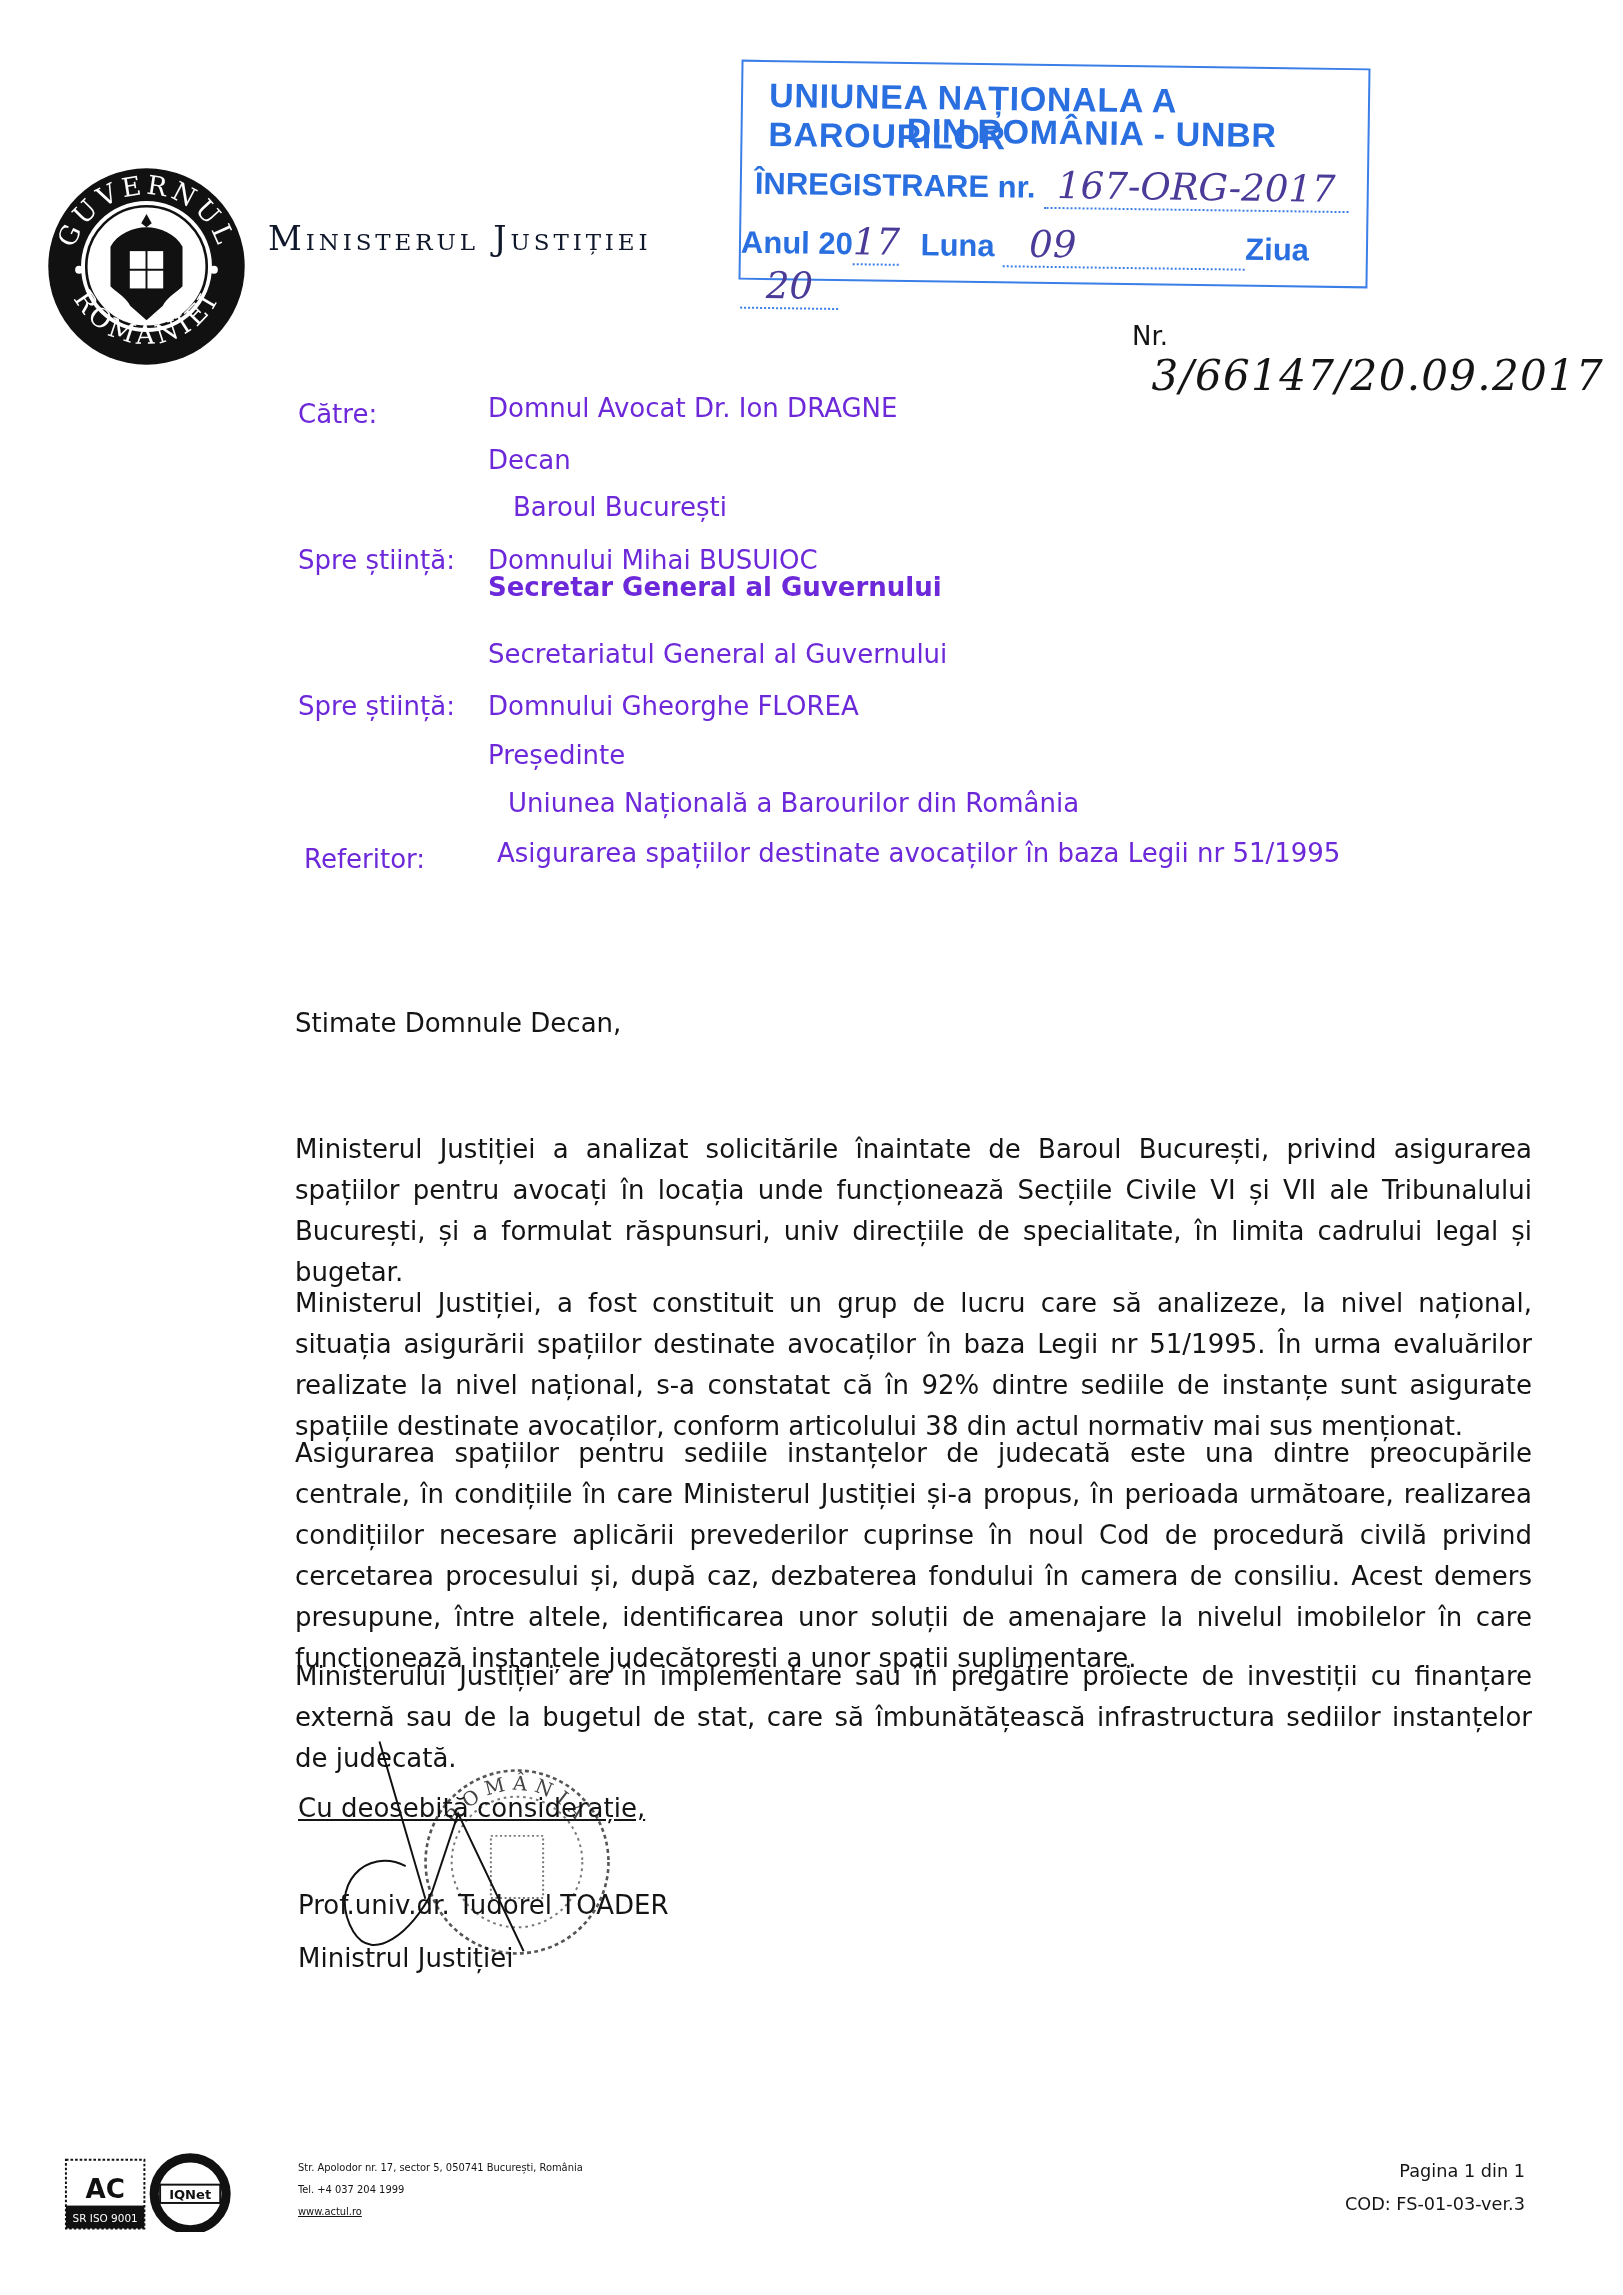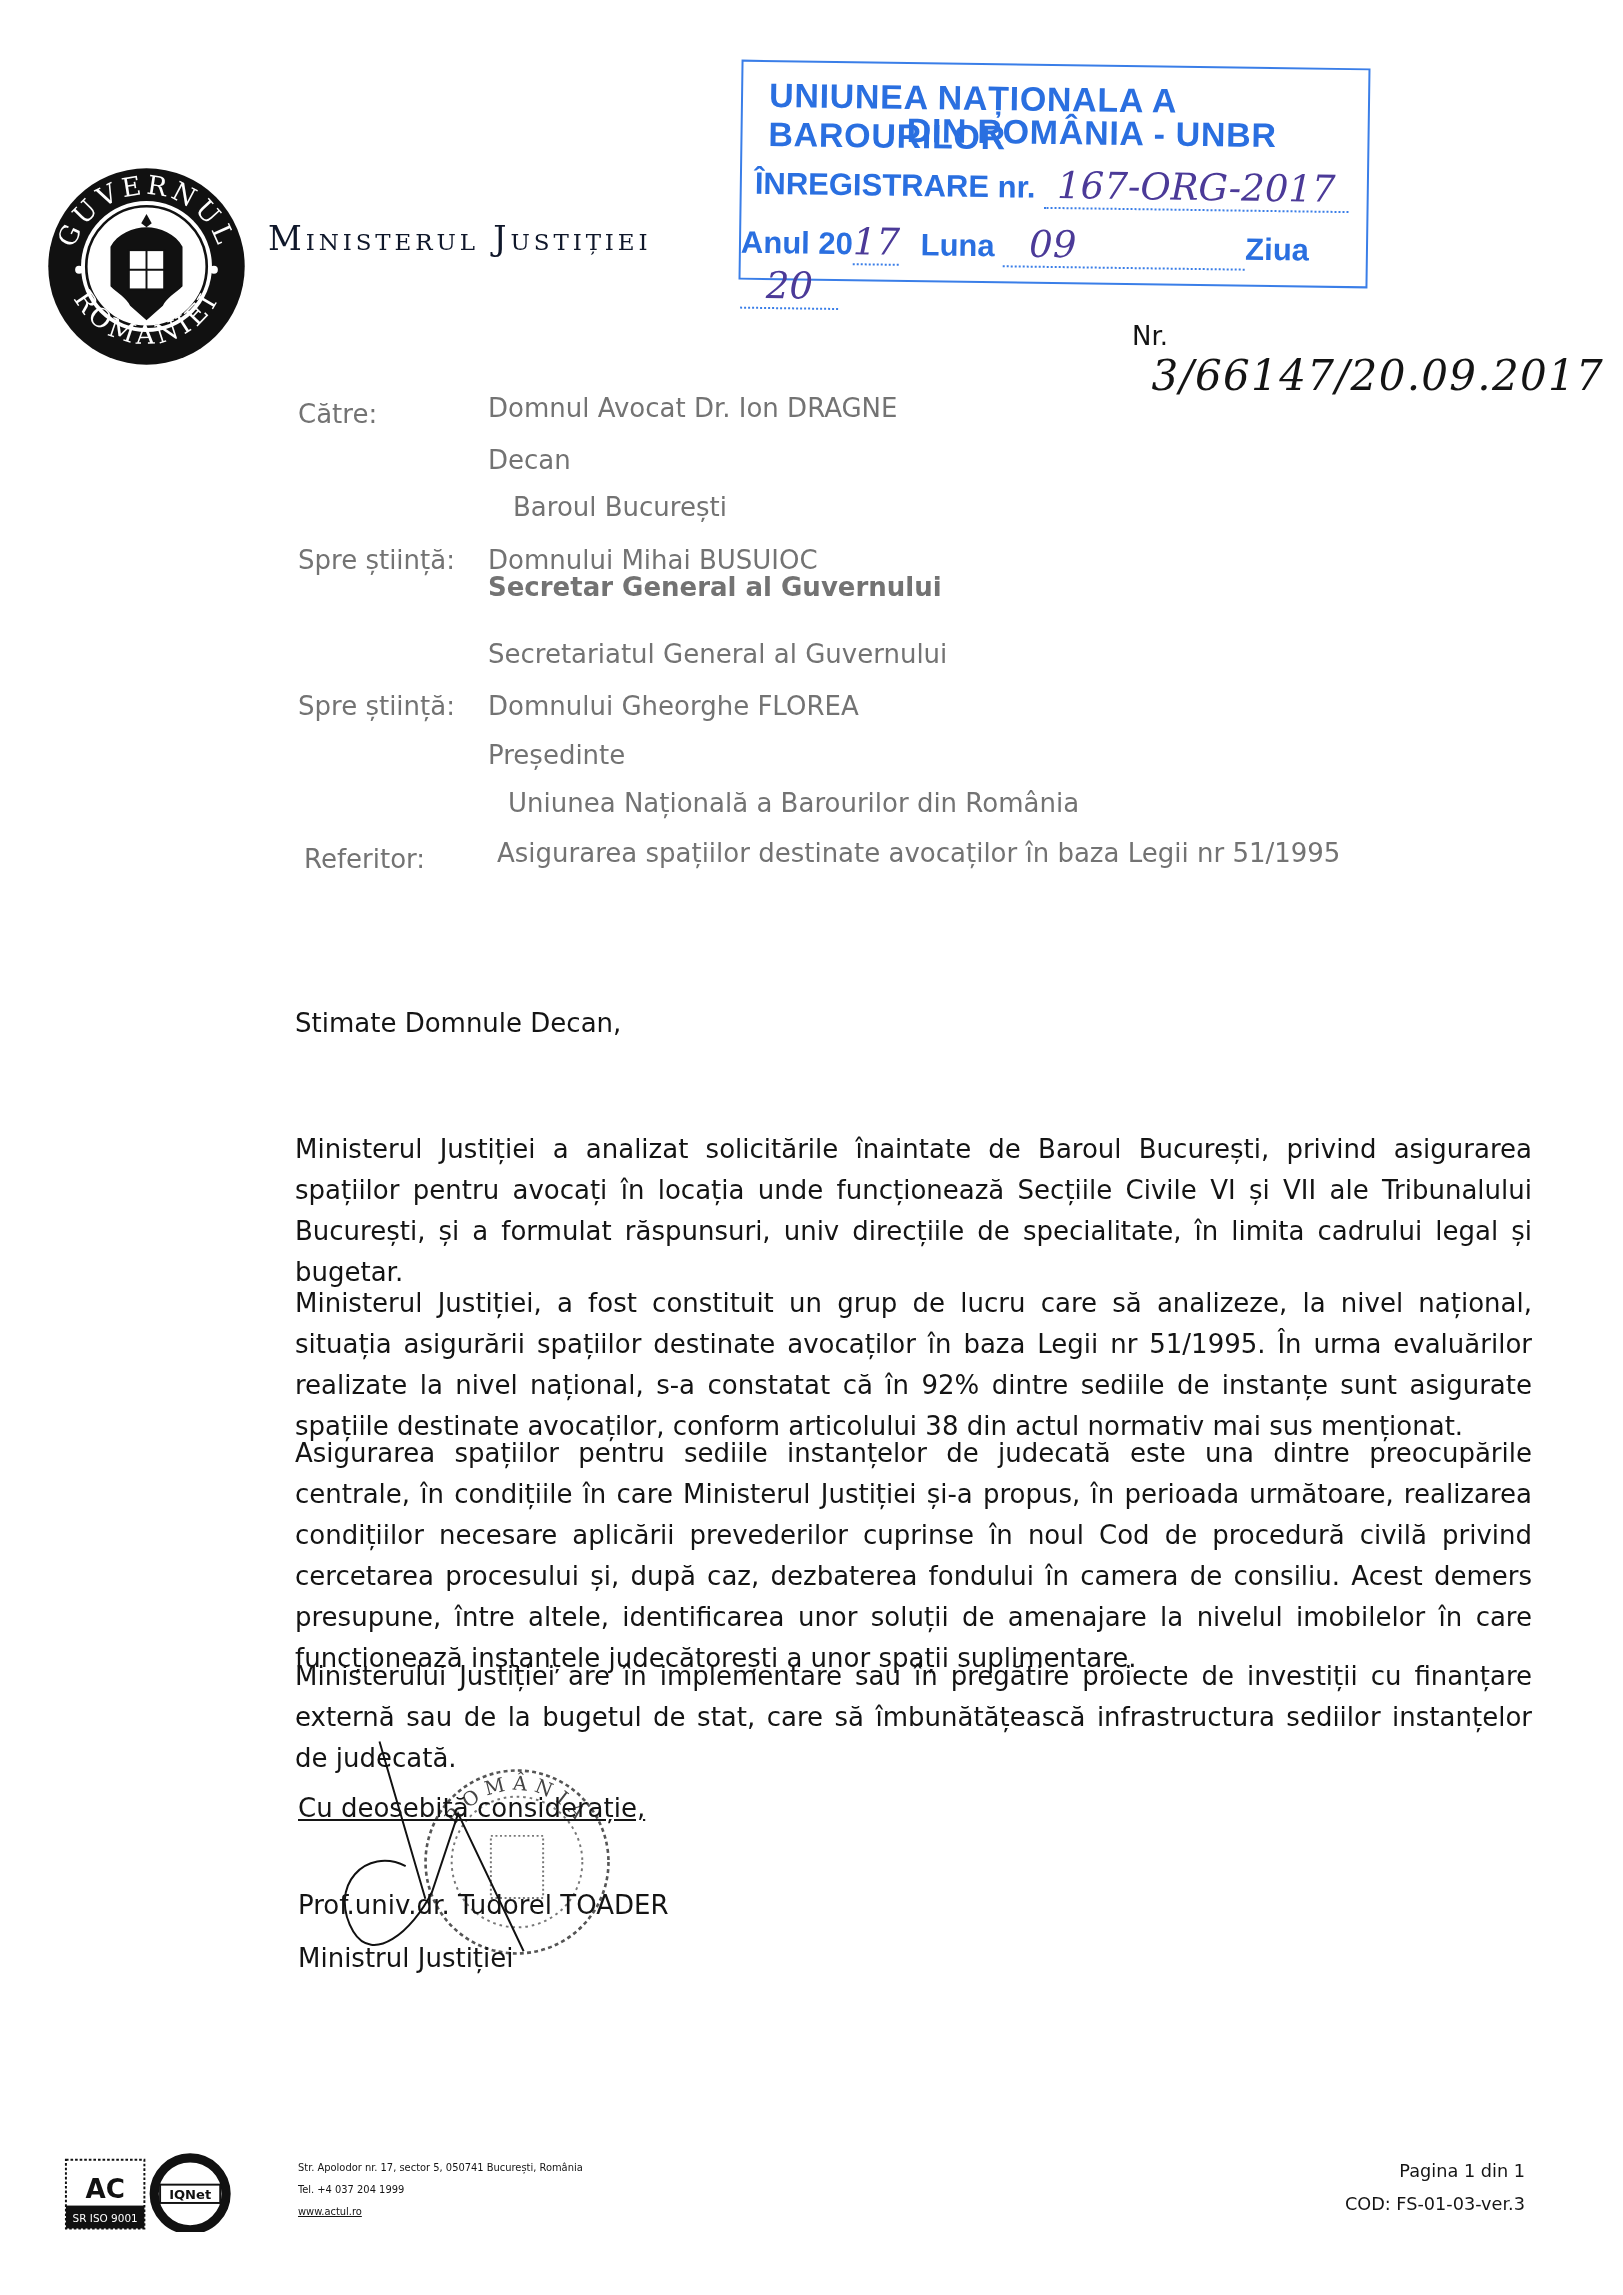--- a/index.html
+++ b/index.html
@@ -25,21 +25,21 @@
     .stamp .l4 span { display: inline-block; }
     .stamp .hw2 { font-family: "DejaVu Serif", serif; font-style: italic; font-weight: normal;
                   color: #4b3a98; font-size: 37px; border-bottom: 2px dotted #3a7ee8; }
 
     
     .doc-nr { left: 1132px; top: 321px; font-size: 26px; }
     .doc-nr .hand { font-family: "DejaVu Serif", serif; font-style: italic; font-size: 42px;
                     margin-left: 19.6px; letter-spacing: 1.3px; }
 
     
-    .recip { font-size: 26px; color: #737373; }
+    .recip { font-size: 26px; color: #6d28d9; }
     .recip-label { left: 298px; }
     .recip-val { left: 488px; }
 
     
     .salutation { left: 295px; top: 1008px; font-size: 26px; }
     .para { left: 295px; width: 1237px; font-size: 26px; line-height: 41px; text-align: justify; }
 
     
     .closing { left: 298px; font-size: 26px; }
     .sig-seal { left: 419px; top: 1764px; width: 196px; height: 196px; }

